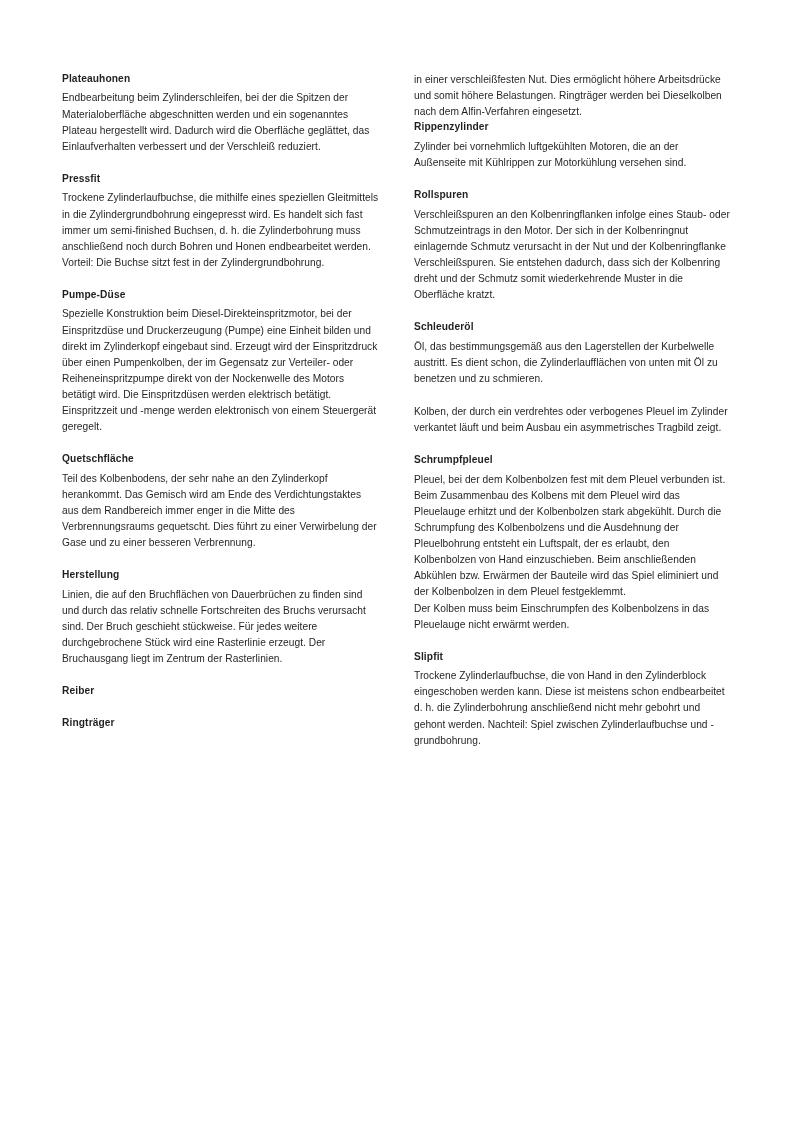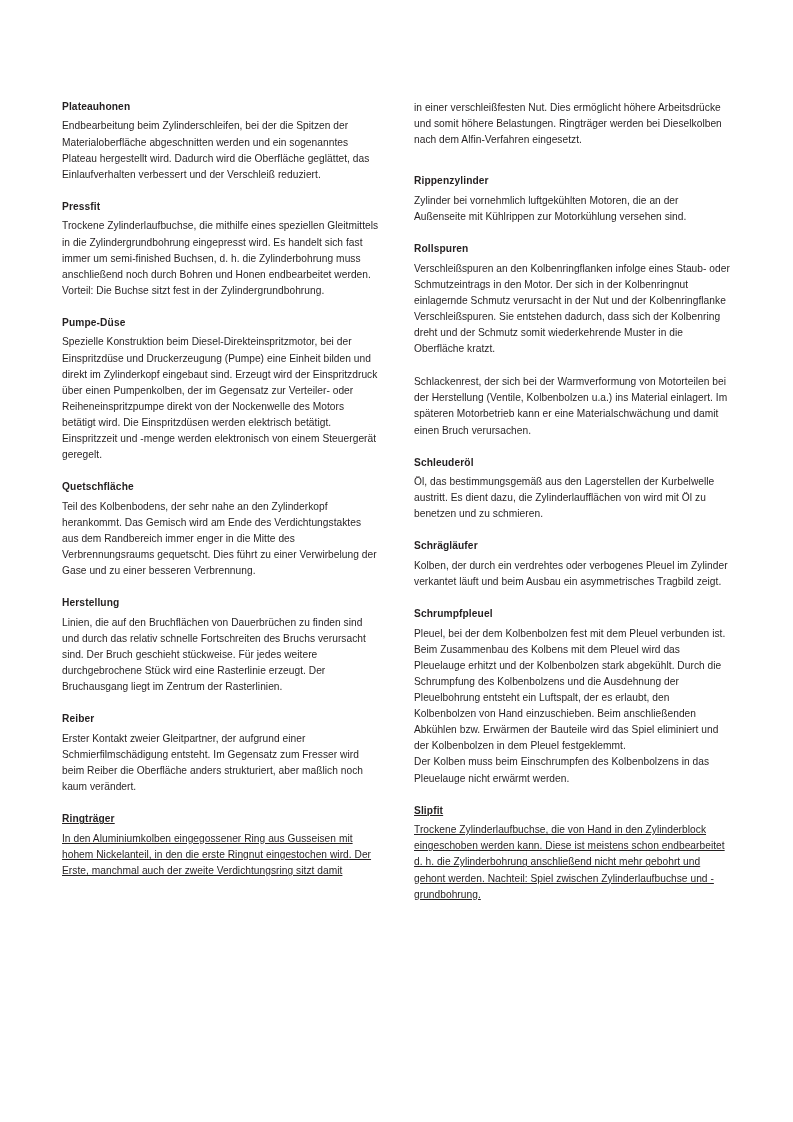--- a/index.html
+++ b/index.html
@@ -12,37 +12,36 @@
     height: 1122px;
     font-family: "Liberation Sans", sans-serif;
     color: #231f20;
     -webkit-font-smoothing: antialiased;
   }
   .page {
     position: relative;
     width: 793px;
     height: 1122px;
     box-sizing: border-box;
-    padding: 100px 62px 40px 62px;
+    padding: 72px 62px 40px 62px;
   }
   .columns {
     display: flex;
     gap: 34px;
     align-items: flex-start;
   }
   .column {
     width: 318px;
     flex: 0 0 318px;
   }
   .entry {
     margin-bottom: 17px;
   }
   .entry:last-child {
     margin-bottom: 0;
-    text-decoration: underline;
   }
   .term {
     font-size: 10.2px;
     font-weight: bold;
     line-height: 1.42;
     letter-spacing: 0.12px;
     color: #231f20;
     margin: 0 0 4px 0;
   }
   .def {
@@ -50,21 +49,21 @@
     font-weight: normal;
     line-height: 1.58;
     letter-spacing: 0.04px;
     color: #231f20;
     margin: 0;
     text-align: left;
     white-space: pre-line;
   }
   
   .continuation {
-    margin-bottom: 26px;
+    margin-bottom: 0;
   }
 </style>
 </head>
 <body>
 
 <div class="page">
   <div class="columns">
 
     <div class="column">
 
@@ -89,26 +88,24 @@
         <p class="def">Teil des Kolbenbodens, der sehr nahe an den Zylinderkopf herankommt. Das Gemisch wird am Ende des Verdichtungstaktes aus dem Randbereich immer enger in die Mitte des Verbrennungsraums gequetscht. Dies führt zu einer Verwirbelung der Gase und zu einer besseren Verbrennung.</p>
       </div>
 
       <div class="entry">
         <p class="term">Herstellung</p>
         <p class="def">Linien, die auf den Bruchflächen von Dauerbrüchen zu finden sind und durch das relativ schnelle Fortschreiten des Bruchs verursacht sind. Der Bruch geschieht stückweise. Für jedes weitere durchgebrochene Stück wird eine Rasterlinie erzeugt. Der Bruchausgang liegt im Zentrum der Rasterlinien.</p>
       </div>
 
       <div class="entry">
         <p class="term">Reiber</p>
-        <p class="def">Erster Kontakt zweier Gleitpartner, der aufgrund einer Schmierfilmschädigung entsteht. Im Gegensatz zum Fresser wird beim Reiber die Oberfläche anders strukturiert, aber maßlich noch kaum verändert.</p>
       </div>
 
       <div class="entry">
         <p class="term">Ringträger</p>
-        <p class="def">In den Aluminiumkolben eingegossener Ring aus Gusseisen mit hohem Nickelanteil, in den die erste Ringnut eingestochen wird. Der Erste, manchmal auch der zweite Verdichtungsring sitzt damit</p>
       </div>
 
     </div>
 
     <div class="column">
 
       <div class="continuation">
         <p class="def">in einer verschleißfesten Nut. Dies ermöglicht höhere Arbeitsdrücke und somit höhere Belastungen. Ringträger werden bei Dieselkolben nach dem Alfin-Verfahren eingesetzt.</p>
       </div>
 
@@ -116,30 +113,28 @@
         <p class="term">Rippenzylinder</p>
         <p class="def">Zylinder bei vornehmlich luftgekühlten Motoren, die an der Außenseite mit Kühlrippen zur Motorkühlung versehen sind.</p>
       </div>
 
       <div class="entry">
         <p class="term">Rollspuren</p>
         <p class="def">Verschleißspuren an den Kolbenringflanken infolge eines Staub- oder Schmutzeintrags in den Motor. Der sich in der Kolbenringnut einlagernde Schmutz verursacht in der Nut und der Kolbenringflanke Verschleißspuren. Sie entstehen dadurch, dass sich der Kolbenring dreht und der Schmutz somit wiederkehrende Muster in die Oberfläche kratzt.</p>
       </div>
 
       <div class="entry">
-        <p class="def">Schlackenrest, der sich bei der Warmverformung von Motorteilen bei der Herstellung (Ventile, Kolbenbolzen u.a.) ins Material einlagert. Im späteren Motorbetrieb kann er eine Materialschwächung und damit einen Bruch verursachen.</p>
       </div>
 
       <div class="entry">
         <p class="term">Schleuderöl</p>
-        <p class="def">Öl, das bestimmungsgemäß aus den Lagerstellen der Kurbelwelle austritt. Es dient dazu, die Zylinderlaufflächen von wird mit Öl zu benetzen und zu schmieren.</p>
+        <p class="def">Öl, das bestimmungsgemäß aus den Lagerstellen der Kurbelwelle austritt. Es dient schon, die Zylinderlaufflächen von unten mit Öl zu benetzen und zu schmieren.</p>
       </div>
 
       <div class="entry">
-        <p class="term">Schrägläufer</p>
         <p class="def">Kolben, der durch ein verdrehtes oder verbogenes Pleuel im Zylinder verkantet läuft und beim Ausbau ein asymmetrisches Tragbild zeigt.</p>
       </div>
 
       <div class="entry">
         <p class="term">Schrumpfpleuel</p>
         <p class="def">Pleuel, bei der dem Kolbenbolzen fest mit dem Pleuel verbunden ist. Beim Zusammenbau des Kolbens mit dem Pleuel wird das Pleuelauge erhitzt und der Kolbenbolzen stark abgekühlt. Durch die Schrumpfung des Kolbenbolzens und die Ausdehnung der Pleuelbohrung entsteht ein Luftspalt, der es erlaubt, den Kolbenbolzen von Hand einzuschieben. Beim anschließenden Abkühlen bzw. Erwärmen der Bauteile wird das Spiel eliminiert und der Kolbenbolzen in dem Pleuel festgeklemmt.
 Der Kolben muss beim Einschrumpfen des Kolbenbolzens in das Pleuelauge nicht erwärmt werden.</p>
       </div>
 
       <div class="entry">

